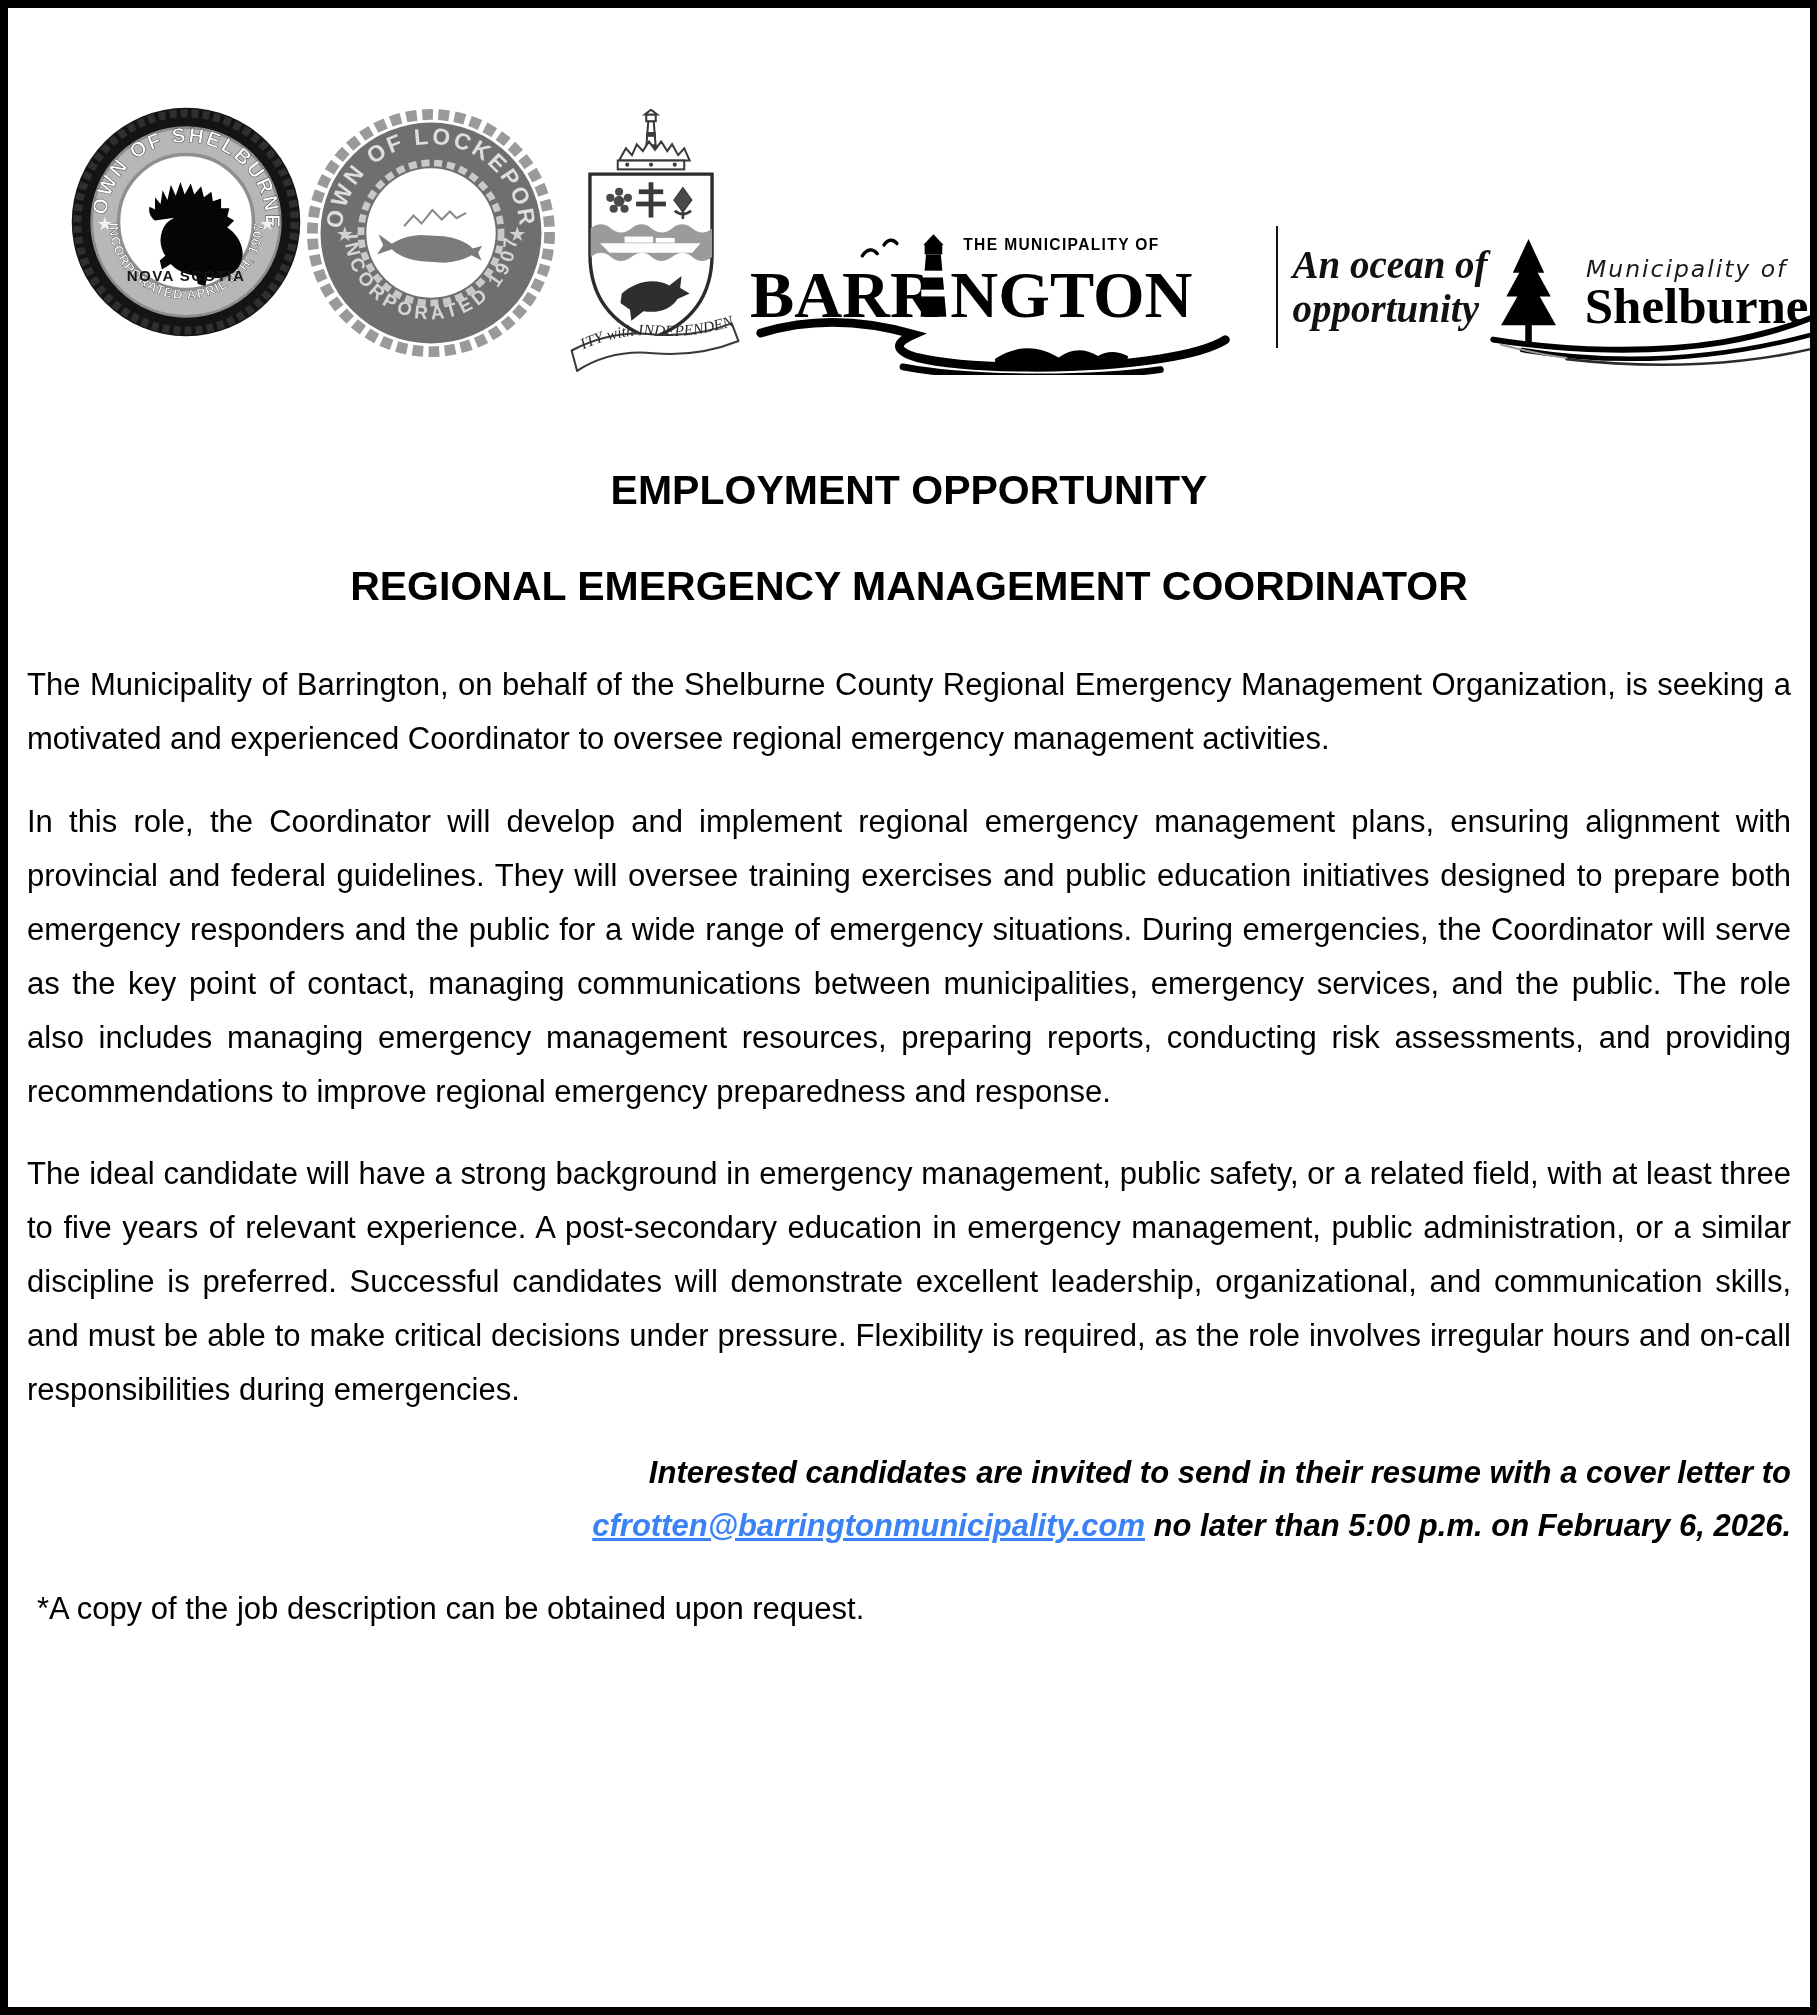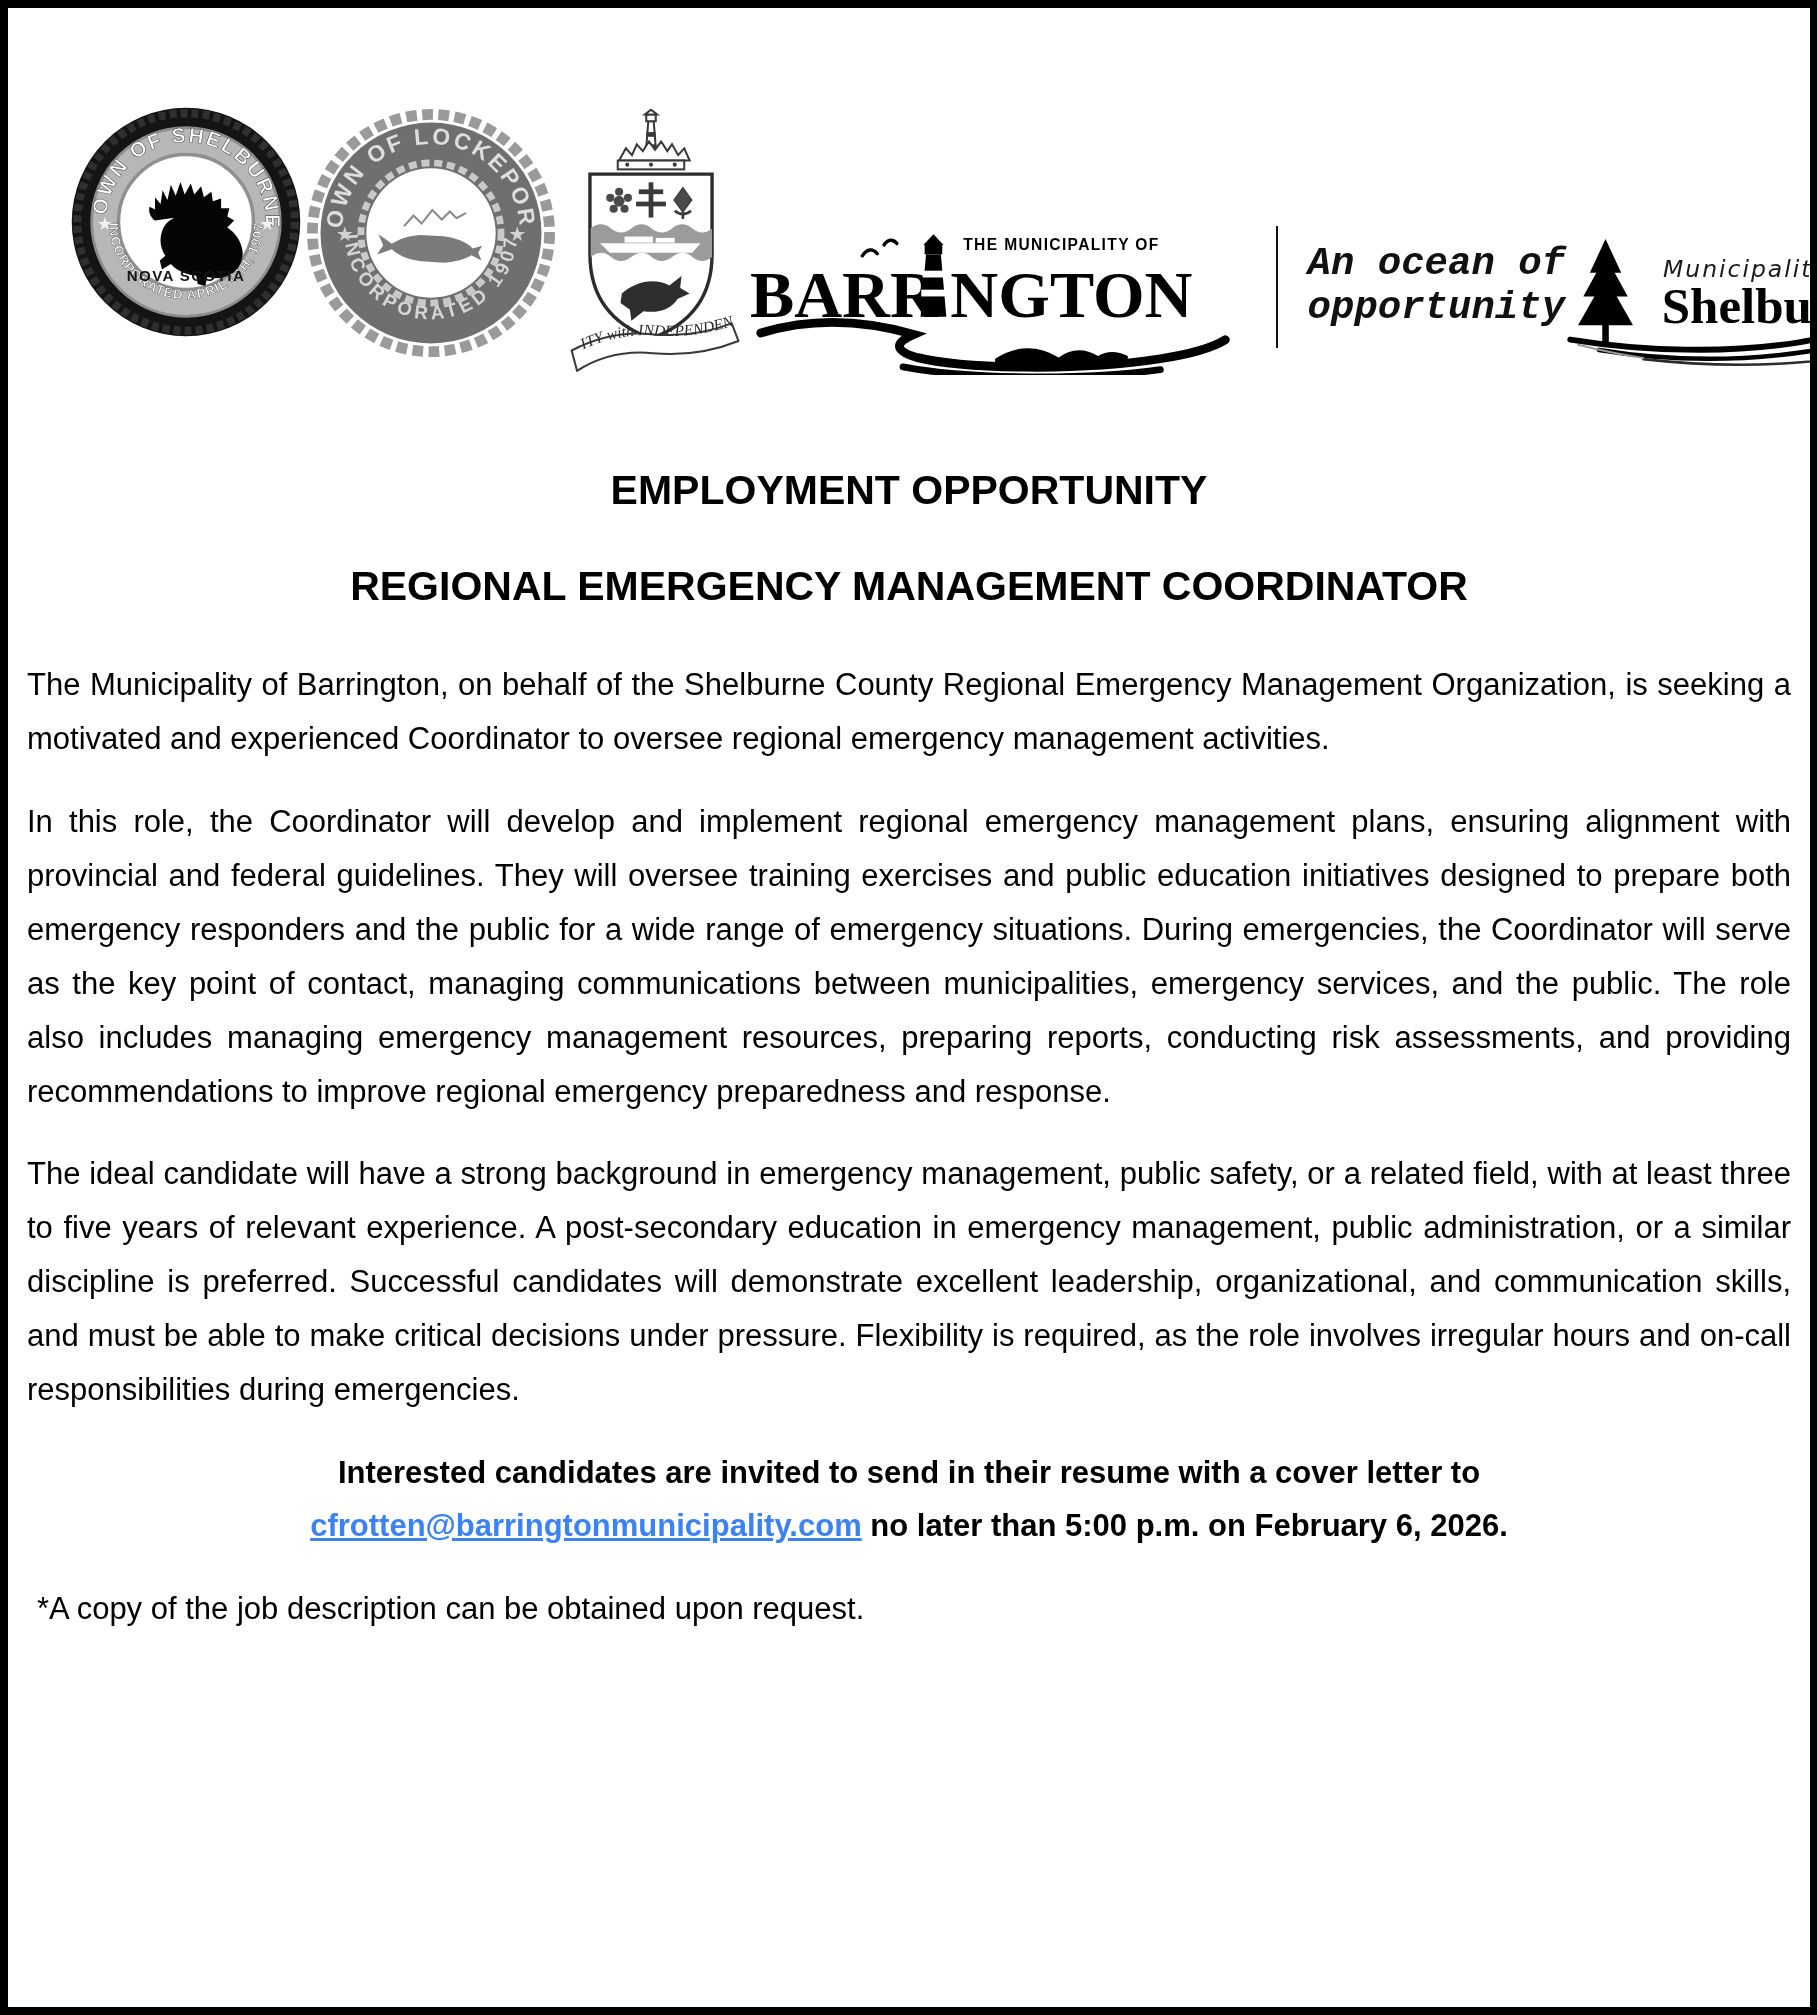--- a/index.html
+++ b/index.html
@@ -11,39 +11,39 @@
   
   .logo-row{
     margin:97px 47px 0 61px;display:flex;justify-content:space-between;
     align-items:flex-start;height:271px;
   }
   .logo{flex:0 0 auto;}
   .logo-arms{margin-top:4.1px;}
   .logo-barrington{margin-top:121px;display:flex;align-items:flex-start;}
   .logo-shelb-mun{margin-top:122px;}
   .tagline{
-    border-left:2.7px solid #111;padding-left:30px;margin-left:17.6px;height:122px;
+    border-left:2.7px solid #111;padding-left:15px;margin-left:17.6px;height:122px;
     display:flex;flex-direction:column;justify-content:center;
-    font-family:Liberation Mono, monospace;font-style:italic;font-weight:bold;
+    font-family:Liberation Serif, serif;font-style:italic;font-weight:bold;
     font-size:39px;line-height:1.12;color:#111;white-space:nowrap;
   }
   
   .content{padding:0 19px;}
   .title{
     text-align:center;font-weight:bold;font-size:41px;line-height:49px;margin:0;
     letter-spacing:0px;
   }
   .title-1{margin-top:90px;}
   .title-2{margin-top:47px;}
   p.body-par{
     margin:28.5px 0 0 0;font-size:31px;line-height:54px;text-align:justify;
   }
   p.first-par{margin-top:47px;}
   p.closing{
-    margin:28.5px 0 0 0;font-size:31px;line-height:53px;font-weight:bold;text-align:center;
+    margin:28.5px 0 0 0;font-size:31px;line-height:53px;font-weight:bold;text-align:right;font-style:italic;
   }
   a.email-link{font-weight:bold;text-decoration:underline;cursor:pointer;}
   p.footnote{margin:30px 0 0 10px;font-size:31px;line-height:53px;text-align:left;}
   svg text{user-select:none;}
 </style>
 </head>
 <body>
 
 <div class="page">
 

